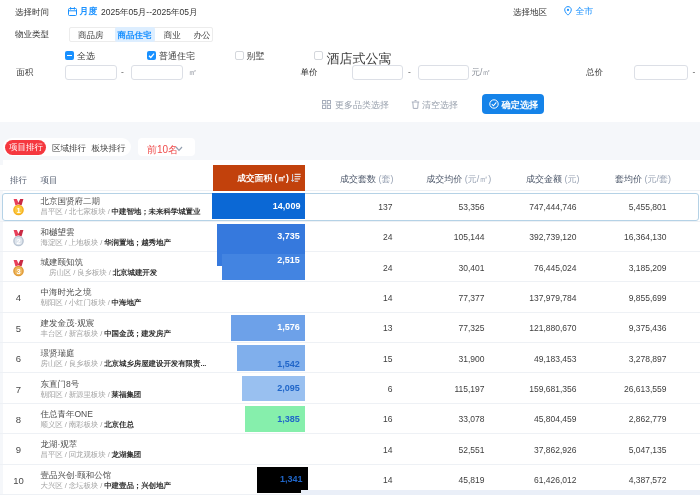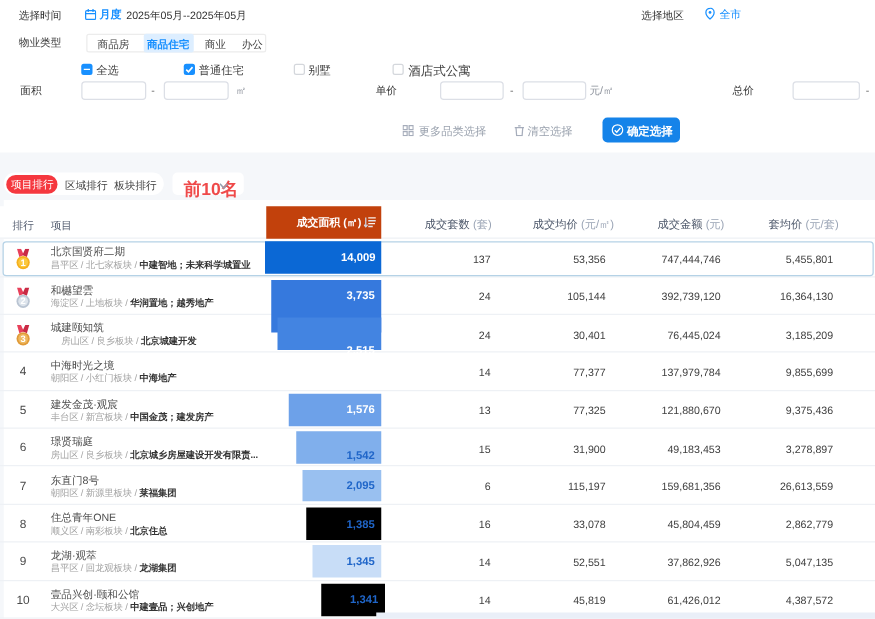--- a/index.html
+++ b/index.html
@@ -41,21 +41,21 @@
 <div style="position:absolute;left:77px;top:50px;font-size:9px;color:#404040">全选</div>
 <div style="position:absolute;left:147px;top:51px;width:9px;height:9px;background:#1890ff;border-radius:2px">
  <svg width="9" height="9" viewBox="0 0 10 10" style="position:absolute;left:0;top:0">
         <polyline points="2.2,5.2 4.2,7.2 7.8,3" fill="none" stroke="#fff" stroke-width="1.4"></polyline>
       </svg>
 </div>
 <div style="position:absolute;left:159px;top:50px;font-size:9px;color:#404040">普通住宅</div>
 <div style="position:absolute;left:235px;top:51px;width:9px;height:9px;background:#fff;border:1px solid #d4d7dc;border-radius:2px"></div>
 <div style="position:absolute;left:246.5px;top:50px;font-size:9px;color:#404040">别墅</div>
 <div style="position:absolute;left:314px;top:51px;width:9px;height:9px;background:#fff;border:1px solid #d4d7dc;border-radius:2px"></div>
-<div style="position:absolute;left:326.5px;top:50px;font-size:10px;color:#404040">酒店式公寓</div>
+<div style="position:absolute;left:326.5px;top:50px;font-size:13px;color:#404040">酒店式公寓</div>
 
 <div class="lb" style="left:16.3px;top:67px">面积</div>
 <div class="inp" style="left:65px;top:65px"></div>
 <div style="position:absolute;left:121px;top:67px;font-size:8.5px;color:#666">-</div>
 <div class="inp" style="left:131.3px;top:65px;width:52px"></div>
 <div style="position:absolute;left:188.5px;top:67px;font-size:8.5px;color:#8a8f99">㎡</div>
 <div class="lb" style="left:300.5px;top:67px">单价</div>
 <div class="inp" style="left:351.5px;top:65px;width:51px"></div>
 <div style="position:absolute;left:408px;top:67px;font-size:8.5px;color:#666">-</div>
 <div class="inp" style="left:417.5px;top:65px;width:51px"></div>
@@ -85,21 +85,21 @@
  <span style="position:absolute;left:19.5px;top:4.6px;font-size:9.2px;color:#fff;font-weight:bold">确定选择</span>
 </div>
 
 <div style="position:absolute;left:0;top:122px;width:700px;height:373px;background:#f5f7fa"></div>
 
 <div style="position:absolute;left:2.5px;top:137.7px;width:128.5px;height:18.2px;background:#fff;border-radius:9.1px"></div>
 <div style="position:absolute;left:5.4px;top:139.9px;width:41px;height:15px;background:#f5383f;border-radius:7.5px;color:#fff;font-size:8.5px;text-align:center;line-height:15px">项目排行</div>
 <div style="position:absolute;left:52px;top:143px;font-size:8.5px;color:#3d3d3d">区域排行</div>
 <div style="position:absolute;left:91.4px;top:143px;font-size:8.5px;color:#3d3d3d">板块排行</div>
 <div style="position:absolute;left:137.8px;top:137.5px;width:57px;height:18.2px;background:#fff;border-radius:4px"></div>
-<div style="position:absolute;left:147px;top:142.6px;font-size:14px;font-weight:bold;color:#ef4a4a">前10名</div>
+<div style="position:absolute;left:147px;top:142.6px;font-size:10px;font-weight:normal;color:#ef4a4a">前10名</div>
 <svg width="8" height="6" viewBox="0 0 8 6" style="position:absolute;left:175px;top:145.6px">
       <polyline points="1,1 4,4.4 7,1" fill="none" stroke="#94a0b0" stroke-width="1.2"></polyline>
     </svg>
 
 <div style="position:absolute;left:3px;top:160px;width:697px;height:335px;background:#fff"></div>
 
 <div style="position:absolute;left:0;top:165px;width:700px;height:26.2px;background:#fff;border-bottom:1px solid #eef1f5">
  <div style="position:absolute;left:0;top:9.5px;width:37px;text-align:center;font-size:8.5px;color:#596274">排行</div>
  <div style="position:absolute;left:40.5px;top:9.5px;font-size:8.5px;color:#596274">项目</div>
  <div style="position:absolute;right:306.6px;top:7.5px;font-size:9px;color:#4a5568">成交套数 <span style="color:#9aa4b5">(套)</span></div>
@@ -162,21 +162,21 @@
 <svg width="13" height="17" viewBox="0 0 13 17" style="position:absolute;left:12px;top:8px">
 <polygon points="1.6,0 4.8,0 7.1,5.0 3.5,6.6" fill="#e8405a"></polygon>
 <polygon points="11.4,0 8.2,0 5.9,5.0 9.5,6.6" fill="#c92a44"></polygon>
 <circle cx="6.5" cy="11" r="5.3" fill="#e09a38"></circle>
 <circle cx="6.5" cy="11" r="3.9" fill="#eeb85e"></circle>
 <text x="6.5" y="13.6" text-anchor="middle" font-family="Liberation Sans, sans-serif" font-size="7.5" font-weight="bold" fill="#fff">3</text>
 </svg>
 <div style="position:absolute;left:40.5px;top:5px;font-size:8.5px;color:#4d4d4d">城建颐知筑</div>
 <div style="position:absolute;left:49px;top:16px;font-size:7.5px;letter-spacing:-0.1px;color:#a3a3a3;white-space:nowrap">房山区 / 良乡板块 / <b style="color:#333">北京城建开发</b></div>
 <div style="position:absolute;left:222.3px;top:2.2px;width:82.5px;height:25.8px;background:#4384e1">
-        <span style="position:absolute;right:5px;top:21px;font-size:9px;font-weight:bold;color:#ffffff">2,515</span>
+        <span style="position:absolute;right:5px;top:1px;font-size:9px;font-weight:bold;color:#ffffff">2,515</span>
       </div>
 <div class="num" style="right:307.5px">24</div>
 <div class="num" style="right:215.5px">30,401</div>
 <div class="num" style="right:123.5px">76,445,024</div>
 <div class="num" style="right:33.5px">3,185,209</div>
 </div>
 <div style="position:absolute;left:0;top:282.3px;width:700px;height:30.4px;border-bottom:1px solid #eef1f5">
 <div style="position:absolute;left:0;top:10px;width:37px;text-align:center;font-size:9.5px;color:#4a4a4a">4</div>
 <div style="position:absolute;left:40.5px;top:5px;font-size:8.5px;color:#4d4d4d">中海时光之境</div>
 <div style="position:absolute;left:40.5px;top:16px;font-size:7.5px;letter-spacing:-0.1px;color:#a3a3a3;white-space:nowrap">朝阳区 / 小红门板块 / <b style="color:#333">中海地产</b></div>
@@ -218,35 +218,32 @@
       </div>
 <div class="num" style="right:307.5px">6</div>
 <div class="num" style="right:215.5px">115,197</div>
 <div class="num" style="right:123.5px">159,681,356</div>
 <div class="num" style="right:33.5px">26,613,559</div>
 </div>
 <div style="position:absolute;left:0;top:403.9px;width:700px;height:30.4px;border-bottom:1px solid #eef1f5">
 <div style="position:absolute;left:0;top:10px;width:37px;text-align:center;font-size:9.5px;color:#4a4a4a">8</div>
 <div style="position:absolute;left:40.5px;top:5px;font-size:8.5px;color:#4d4d4d">住总青年ONE</div>
 <div style="position:absolute;left:40.5px;top:16px;font-size:7.5px;letter-spacing:-0.1px;color:#a3a3a3;white-space:nowrap">顺义区 / 南彩板块 / <b style="color:#333">北京住总</b></div>
-<div style="position:absolute;left:245.4px;top:2.2px;width:59.4px;height:25.8px;background:#000000">
+<div style="position:absolute;left:245.4px;top:2.2px;width:59.4px;height:25.8px;background:#86efac">
         <span style="position:absolute;right:5px;top:7.6px;font-size:9px;font-weight:bold;color:#2066c9">1,385</span>
       </div>
 <div class="num" style="right:307.5px">16</div>
 <div class="num" style="right:215.5px">33,078</div>
 <div class="num" style="right:123.5px">45,804,459</div>
 <div class="num" style="right:33.5px">2,862,779</div>
 </div>
 <div style="position:absolute;left:0;top:434.2px;width:700px;height:30.4px;border-bottom:1px solid #eef1f5">
 <div style="position:absolute;left:0;top:10px;width:37px;text-align:center;font-size:9.5px;color:#4a4a4a">9</div>
 <div style="position:absolute;left:40.5px;top:5px;font-size:8.5px;color:#4d4d4d">龙湖·观萃</div>
 <div style="position:absolute;left:40.5px;top:16px;font-size:7.5px;letter-spacing:-0.1px;color:#a3a3a3;white-space:nowrap">昌平区 / 回龙观板块 / <b style="color:#333">龙湖集团</b></div>
-<div style="position:absolute;left:249.6px;top:2.2px;width:55.2px;height:25.8px;background:#c8ddf7">
-        <span style="position:absolute;right:5px;top:7.6px;font-size:9px;font-weight:bold;color:#2066c9">1,345</span>
-      </div>
 <div class="num" style="right:307.5px">14</div>
 <div class="num" style="right:215.5px">52,551</div>
 <div class="num" style="right:123.5px">37,862,926</div>
 <div class="num" style="right:33.5px">5,047,135</div>
 </div>
 <div style="position:absolute;left:0;top:464.6px;width:700px;height:30.4px;border-bottom:1px solid #eef1f5">
 <div style="position:absolute;left:0;top:10px;width:37px;text-align:center;font-size:9.5px;color:#4a4a4a">10</div>
 <div style="position:absolute;left:40.5px;top:5px;font-size:8.5px;color:#4d4d4d">壹品兴创·颐和公馆</div>
 <div style="position:absolute;left:40.5px;top:16px;font-size:7.5px;letter-spacing:-0.1px;color:#a3a3a3;white-space:nowrap">大兴区 / 念坛板块 / <b style="color:#333">中建壹品；兴创地产</b></div>
 <div style="position:absolute;left:257px;top:2.2px;width:50.6px;height:25.8px;background:#000000">

